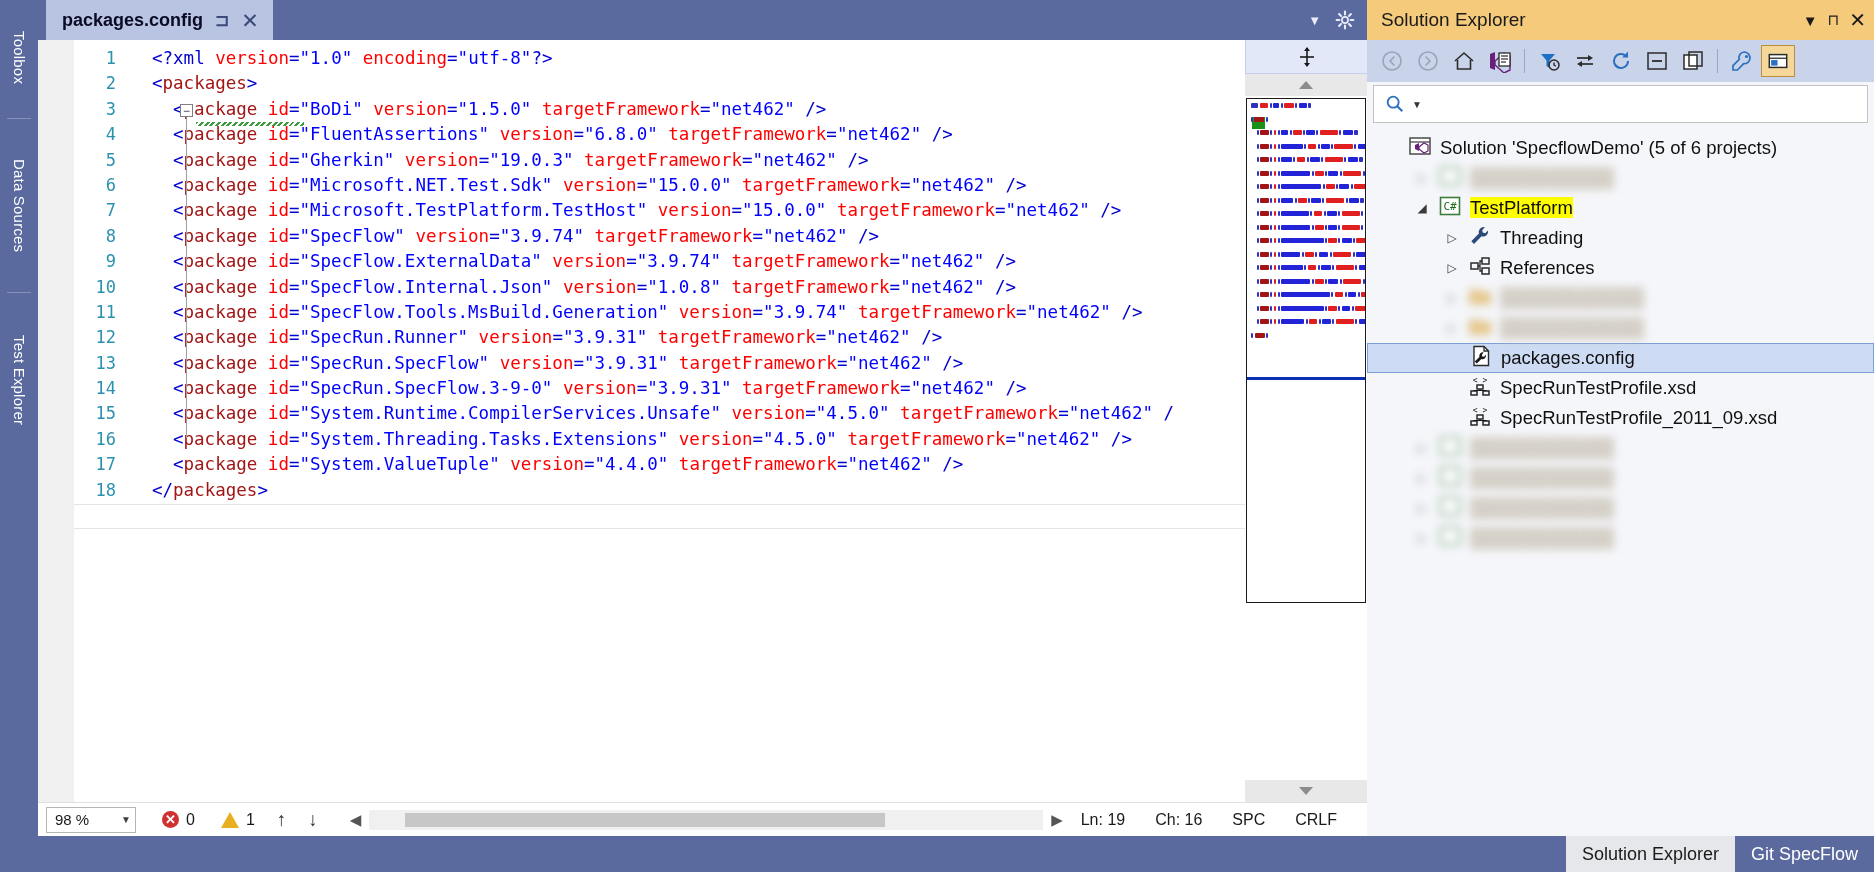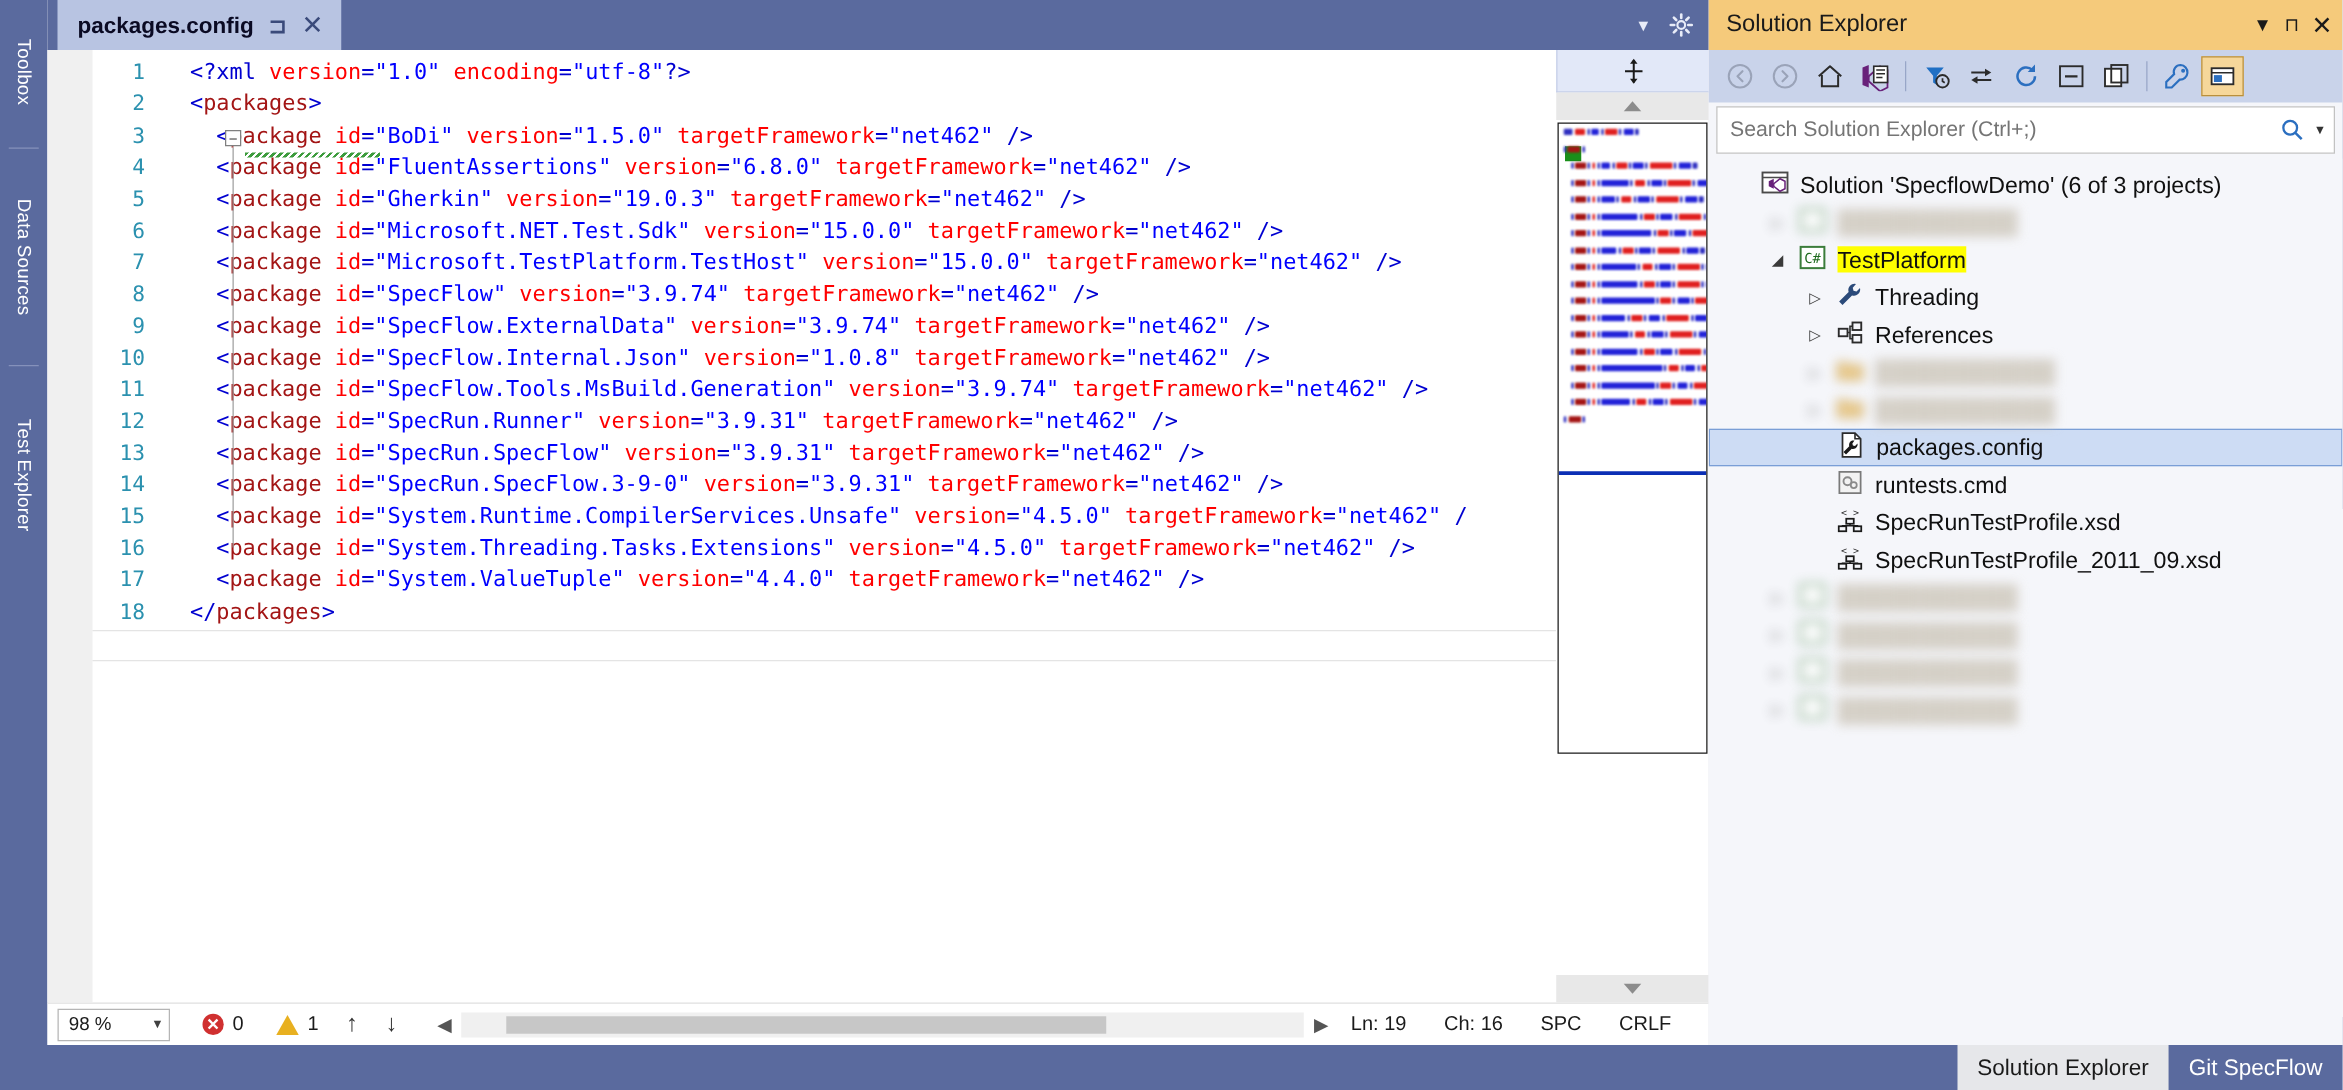--- a/index.html
+++ b/index.html
@@ -660,42 +660,41 @@
       <div class="tb-btn sel">
         <svg class="svgico" width="22" height="22" viewBox="0 0 24 24">
             <rect x="2.5" y="5" width="19" height="14" fill="#fff" stroke="#2b2b2b" stroke-width="1.6"></rect>
             <line x1="2.5" y1="9" x2="21.5" y2="9" stroke="#2b2b2b" stroke-width="1.4"></line>
             <rect x="4.5" y="11" width="7" height="6" fill="#2b6fc0"></rect>
           </svg>
       </div>
     </div>
 
     <div class="se-search">
-      <input placeholder="Search Solution Explorer (Ctrl+;)" style="">
       <span>
         <svg class="svgico" width="22" height="22" viewBox="0 0 24 24">
             <circle cx="10" cy="10" r="6" fill="none" stroke="#2b6fc0" stroke-width="2"></circle>
             <line x1="14.5" y1="14.5" x2="20" y2="20" stroke="#2b6fc0" stroke-width="2.2"></line>
           </svg>
       </span>
       <span style="font-size:10px;color:#333;padding-right:2px;">▼</span>
     </div>
 
     <div class="se-tree" id="se-tree">
         <div class="tr" style="padding-left: 12px;">
           <span class="exp"></span>
           <span class="ico">
             <span><svg width="24" height="24" viewBox="0 0 24 24">
                 <rect x="2" y="4" width="20" height="16" fill="#fff" stroke="#4a4a4a" stroke-width="1.5"></rect>
                 <line x1="2" y1="8" x2="22" y2="8" stroke="#4a4a4a" stroke-width="1.3"></line>
                 <path d="M7 11l4-2v8l-4-2z" fill="#68217a"></path>
                 <path d="M11 13l5-4 4 2v6l-4 2-5-4z" fill="none" stroke="#68217a" stroke-width="1.2"></path>
               </svg></span>
           </span>
-          <span class="lbl">Solution 'SpecflowDemo' (6 of 3 projects)</span>
+          <span class="lbl">Solution 'SpecflowDemo' (5 of 6 projects)</span>
         </div>
         <div class="tr blur-row" style="padding-left: 42px;">
           <span class="exp">▷</span>
           <span class="ico">
             <span><svg width="24" height="24" viewBox="0 0 24 24">
                 <rect x="2.5" y="3.5" width="19" height="17" fill="#fff" stroke="#3b7d3b" stroke-width="1.6"></rect>
               </svg></span>
           </span>
           <span class="lbl" style="color: rgb(201, 194, 180);">███████████</span>
         </div>
@@ -751,31 +750,20 @@
         <div class="tr selected" style="padding-left: 72px;">
           <span class="exp"></span>
           <span class="ico">
             <span><svg width="24" height="24" viewBox="0 0 24 24">
                 <path d="M5 2.5h10l4.5 4.5v14.5H5z" fill="#fff" stroke="#2b2b2b" stroke-width="1.4"></path>
                 <path d="M15 2.5V7h4.5" fill="none" stroke="#2b2b2b" stroke-width="1.3"></path>
                 <path d="M14.6 8.4a3.6 3.6 0 0 0-4.2 4.6l-4.6 4.6 2 2 4.6-4.6a3.6 3.6 0 0 0 4.6-4.2l-2 2-1.7-.4-.4-1.7z" fill="#1a1a1a"></path>
               </svg></span>
           </span>
           <span class="lbl">packages.config</span>
-        </div>
-        <div class="tr" style="padding-left: 72px;">
-          <span class="exp"></span>
-          <span class="ico">
-            <span><svg width="24" height="24" viewBox="0 0 24 24">
-                <rect x="3.5" y="3.5" width="17" height="17" fill="#f2f2f2" stroke="#7a7a7a" stroke-width="1.4"></rect>
-                <circle cx="10" cy="11" r="3.2" fill="none" stroke="#8a8a8a" stroke-width="1.5"></circle>
-                <circle cx="15" cy="14" r="2.4" fill="none" stroke="#8a8a8a" stroke-width="1.4"></circle>
-              </svg></span>
-          </span>
-          <span class="lbl">runtests.cmd</span>
         </div>
         <div class="tr" style="padding-left: 72px;">
           <span class="exp"></span>
           <span class="ico">
             <span><svg width="24" height="24" viewBox="0 0 24 24">
                 <text x="12" y="9" font-size="8" font-family="monospace" text-anchor="middle" fill="#1a1a1a">&lt; &gt;</text>
                 <rect x="9" y="11" width="6" height="4" fill="none" stroke="#1a1a1a" stroke-width="1.4"></rect>
                 <rect x="3" y="17" width="6" height="4" fill="none" stroke="#1a1a1a" stroke-width="1.4"></rect>
                 <rect x="15" y="17" width="6" height="4" fill="none" stroke="#1a1a1a" stroke-width="1.4"></rect>
                 <path d="M12 15v1.5H6V17M12 16.5h6V17" fill="none" stroke="#1a1a1a" stroke-width="1.2"></path>

